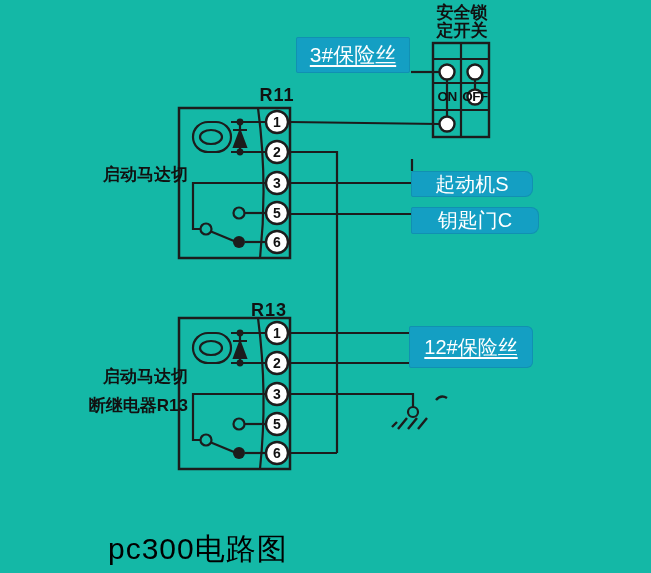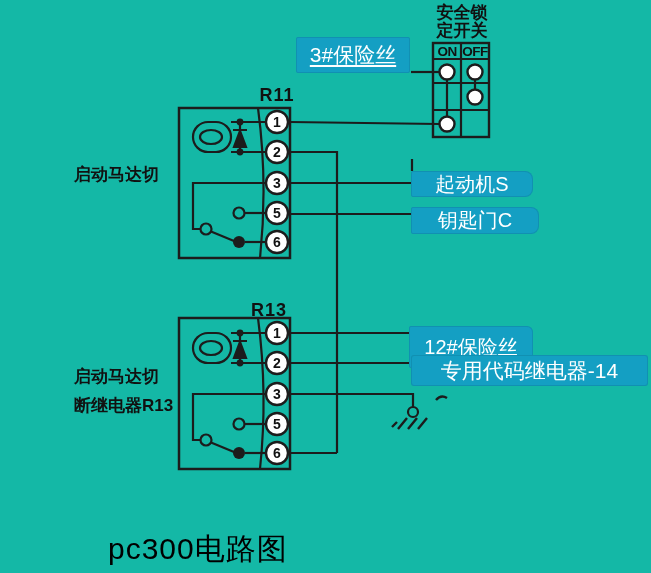--- a/index.html
+++ b/index.html
@@ -7,30 +7,30 @@
     position:relative;width:651px;height:573px;background:#14b8a6;
     font-family:"Liberation Sans", sans-serif;overflow:hidden;
   }
   #wires{position:absolute;left:0;top:0;}
   .abs{position:absolute;}
   .relay-name{
     width:50px;text-align:center;font-size:18px;font-weight:bold;color:#111;
     letter-spacing:1px;
   }
   .relay-desc{
-    width:114px;text-align:left;font-size:17px;font-weight:bold;color:#111;
+    width:114px;text-align:right;font-size:17px;font-weight:bold;color:#111;
     line-height:29px;white-space:nowrap;
   }
   .switch-title{
     width:64px;text-align:center;font-size:17px;font-weight:bold;color:#111;
     line-height:18px;white-space:nowrap;
   }
   .col-head{
     height:15px;line-height:15px;text-align:center;font-size:13.5px;font-weight:bold;
-    color:#111;letter-spacing:-0.5px;
+    color:#111;letter-spacing:-0.5px;margin-top:45px;
   }
   .callout{
     background:var(--callout-bg,#149fc3);color:#fff;display:flex;
     align-items:center;justify-content:center;font-size:20px;
     box-shadow:0 0 0 1px rgba(0,60,80,0.15) inset;
   }
   .callout.u span{text-decoration:underline;text-underline-offset:3px;text-decoration-thickness:1.5px;}
   .term-num{
     width:22px;height:18px;line-height:18px;text-align:center;
     font-size:14px;font-weight:bold;color:#111;
@@ -149,23 +149,20 @@
   </div>
   <div class="abs callout" style="left:411px;top:171px;width:122px;height:26px;border-radius:2px 8px 8px 2px;">
     <span>起动机S</span>
   </div>
   <div class="abs callout" style="left:411px;top:207px;width:128px;height:27px;border-radius:2px 8px 8px 2px;">
     <span>钥匙门C</span>
   </div>
   <div class="abs callout u" style="left:409px;top:326px;width:124px;height:42px;border-radius:2px 6px 6px 2px;">
     <span>12#保险丝</span>
   </div>
-  <div class="abs callout" style="left:411px;top:355px;width:237px;height:31px;font-size:21px;border-radius:3px;">
-    <span>专用代码继电器-14</span>
-  </div>
 
   <div class="abs relay-name" style="left:252px;top:85px;">R11</div>
   <div class="abs relay-name" style="left:244px;top:300px;">R13</div>
 
   <div class="abs relay-desc" style="left:74px;top:160px;">
     <div>启动马达切</div>
   </div>
   <div class="abs relay-desc" style="left:74px;top:362px;">
     <div>启动马达切</div>
     <div>断继电器R13</div>

